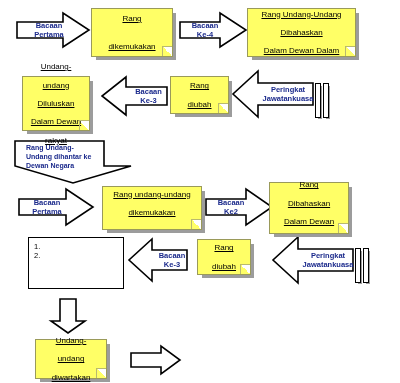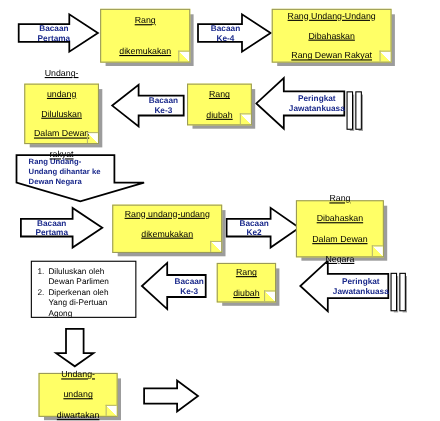--- a/index.html
+++ b/index.html
@@ -124,21 +124,21 @@
         <span>Bacaan</span><br>
         <span>Ke-4</span>
       </span>
     </div>
   </div>
 
   <div class="note" style="left:247px;top:8px;width:109px;height:49px;">
     <span>
       <span>Rang Undang-Undang</span><br>
       <span>Dibahaskan</span><br>
-      <span>Rang Dewan Rakyat</span>
+      <span>Dalam Dewan Dalam</span>
     </span>
   </div>
 
   <div class="note" style="left:22px;top:76px;width:68px;height:55px;">
     <span>
       <span>Undang-</span><br>
       <span>undang</span><br>
       <span>Diluluskan</span><br>
       <span>Dalam Dewan</span><br>
       <span>rakyat</span>
@@ -221,39 +221,29 @@
         <span>Ke2</span>
       </span>
     </div>
   </div>
 
   <div class="note" style="left:269px;top:182px;width:80px;height:52px;">
     <span>
       <span>Rang</span><br>
       <span>Dibahaskan</span><br>
       <span>Dalam Dewan</span><br>
-      <span>Negara</span>
     </span>
   </div>
 
   <div class="rectbox" style="left:28px;top:237px;width:96px;height:52px;">
     <div style="display:flex;">
       <span style="width:10px;">1.</span>
-      <span>
-        <span>Diluluskan oleh</span><br>
-        <span>Dewan Parlimen</span>
-      </span>
     </div>
     <div style="display:flex;">
       <span style="width:10px;">2.</span>
-      <span>
-        <span>Diperkenan oleh</span><br>
-        <span>Yang di-Pertuan</span><br>
-        <span>Agong</span>
-      </span>
     </div>
   </div>
 
   <div class="arrow left" style="left:128px;top:238px;width:60px;height:44px;">
     <svg width="60" height="44" viewBox="0 0 60 44">
       <polygon points="59,12 24,12 24,1 1,22 24,43 24,32 59,32" fill="#ffffff" stroke="#000000" stroke-width="1.6" stroke-linejoin="miter"></polygon>
     </svg>
     <div class="lbl" style="padding-left:20px;">
       <span>
         <span>Bacaan</span><br>

